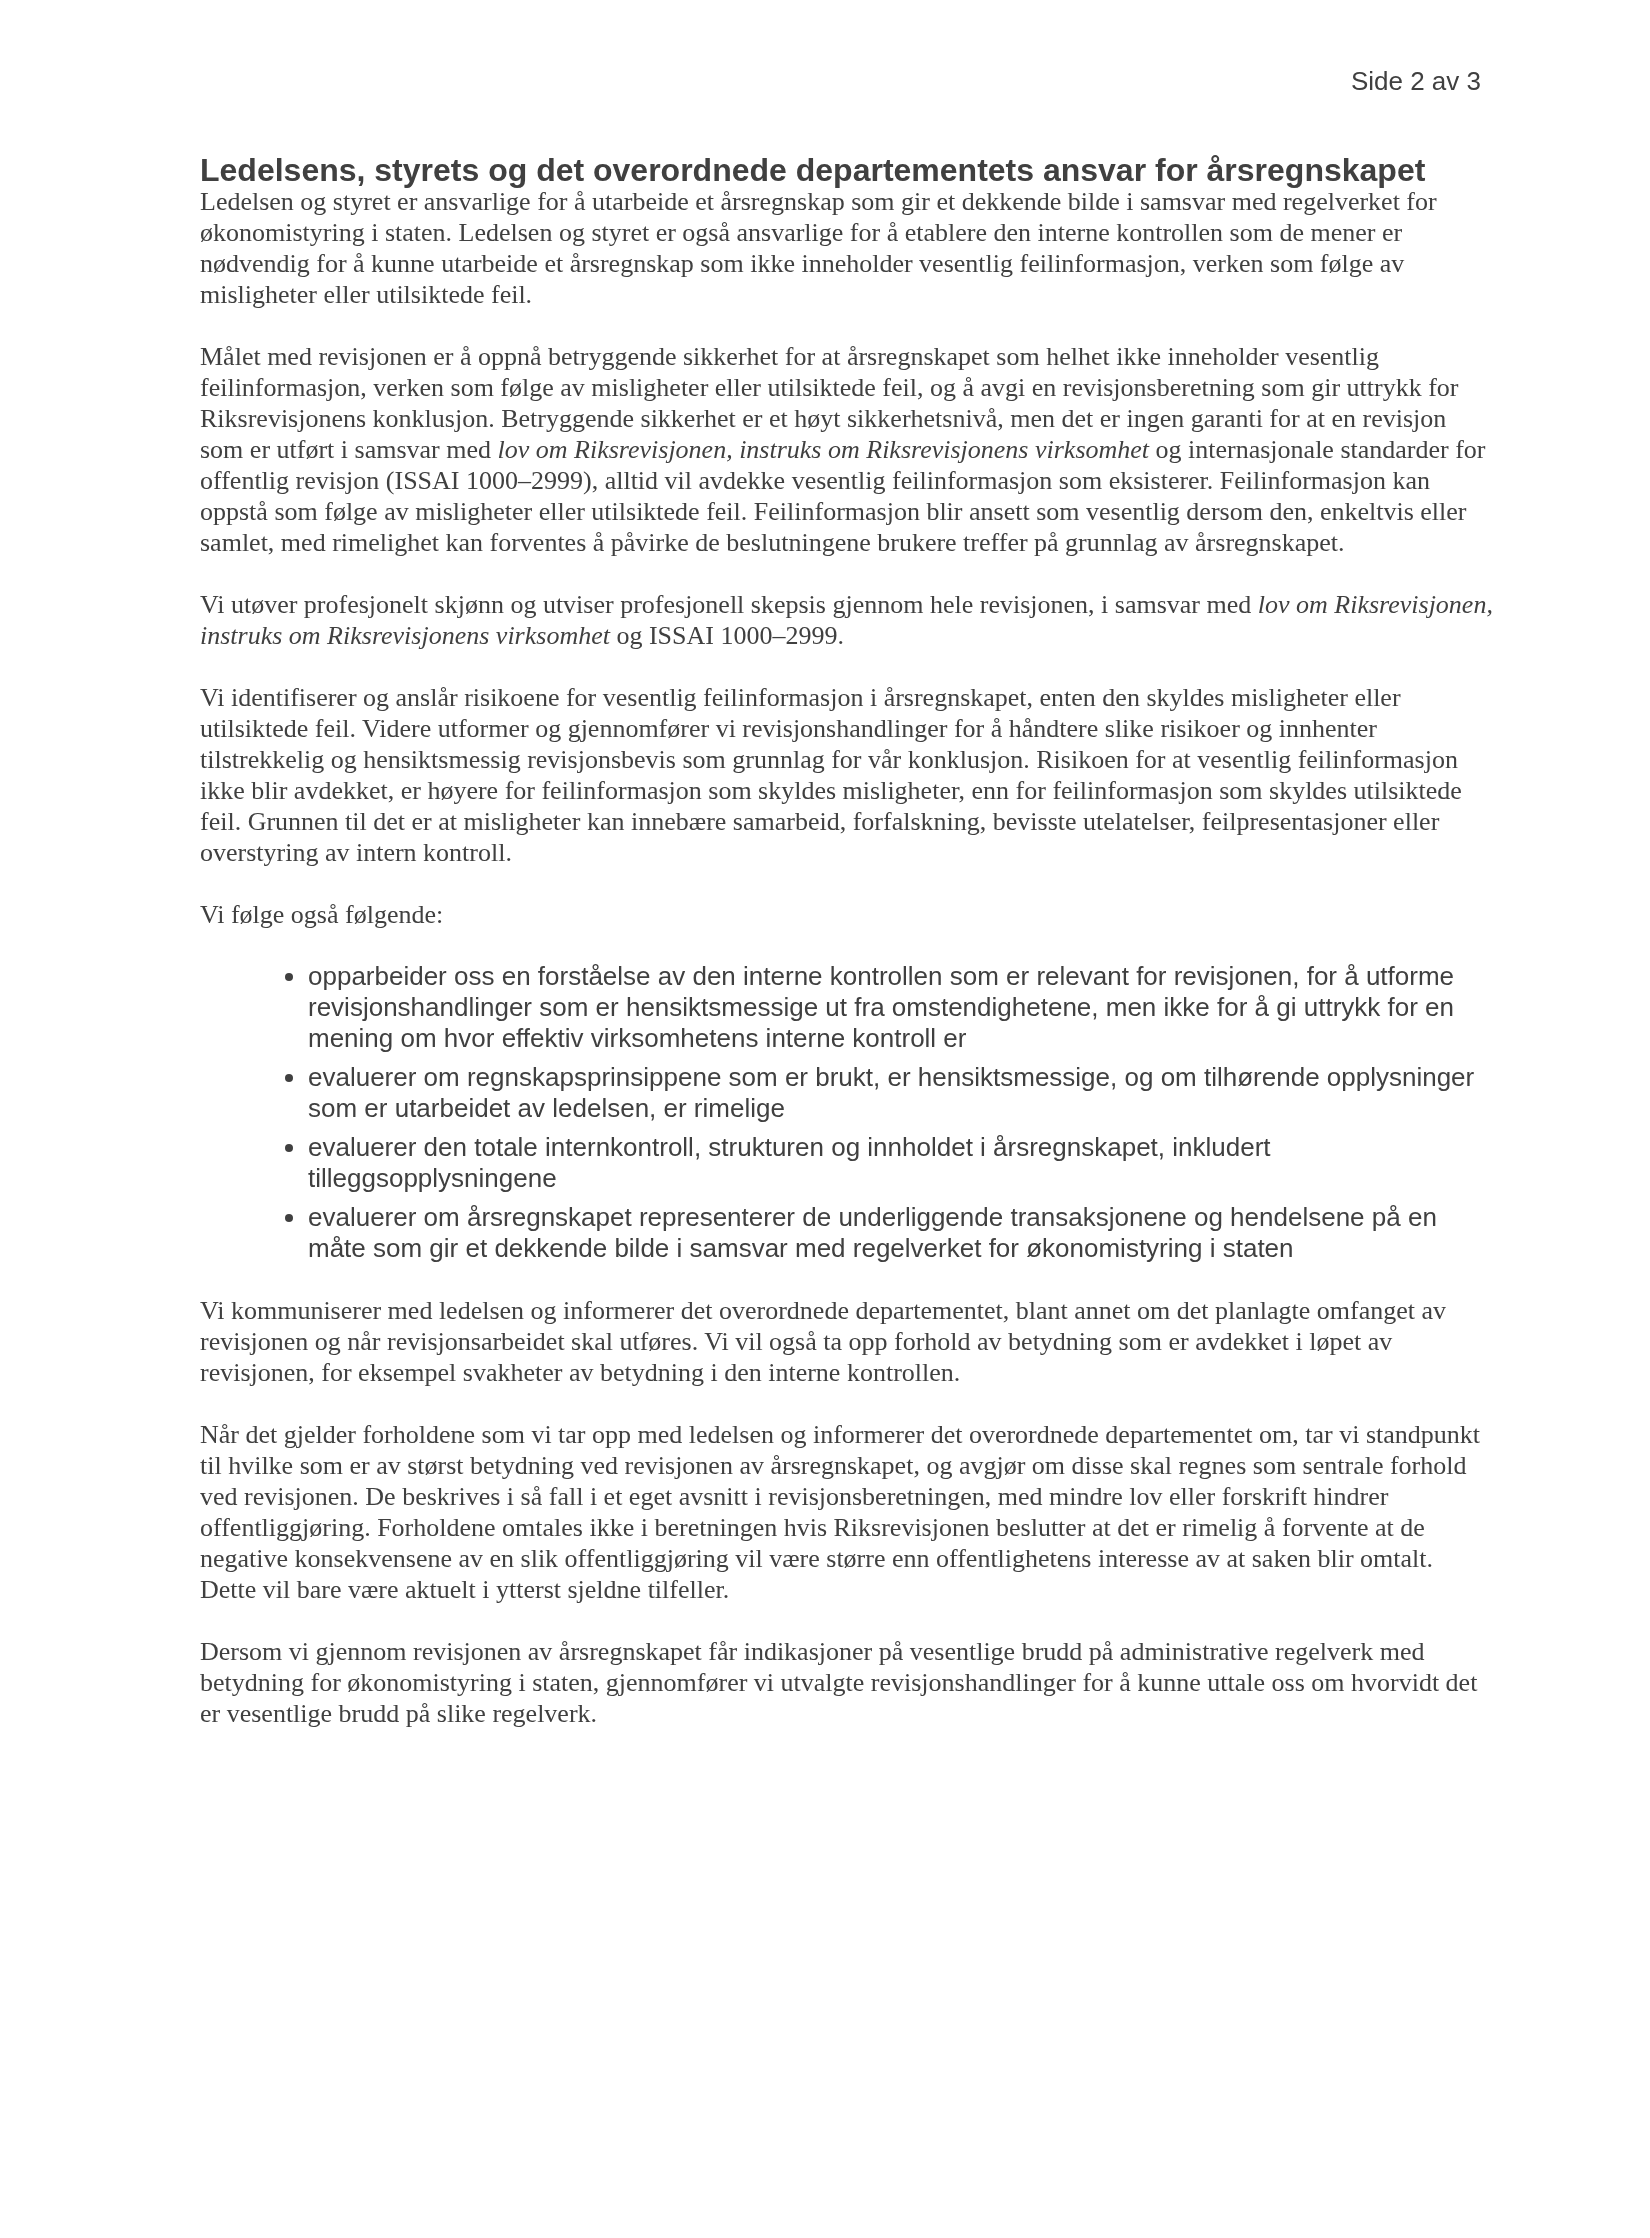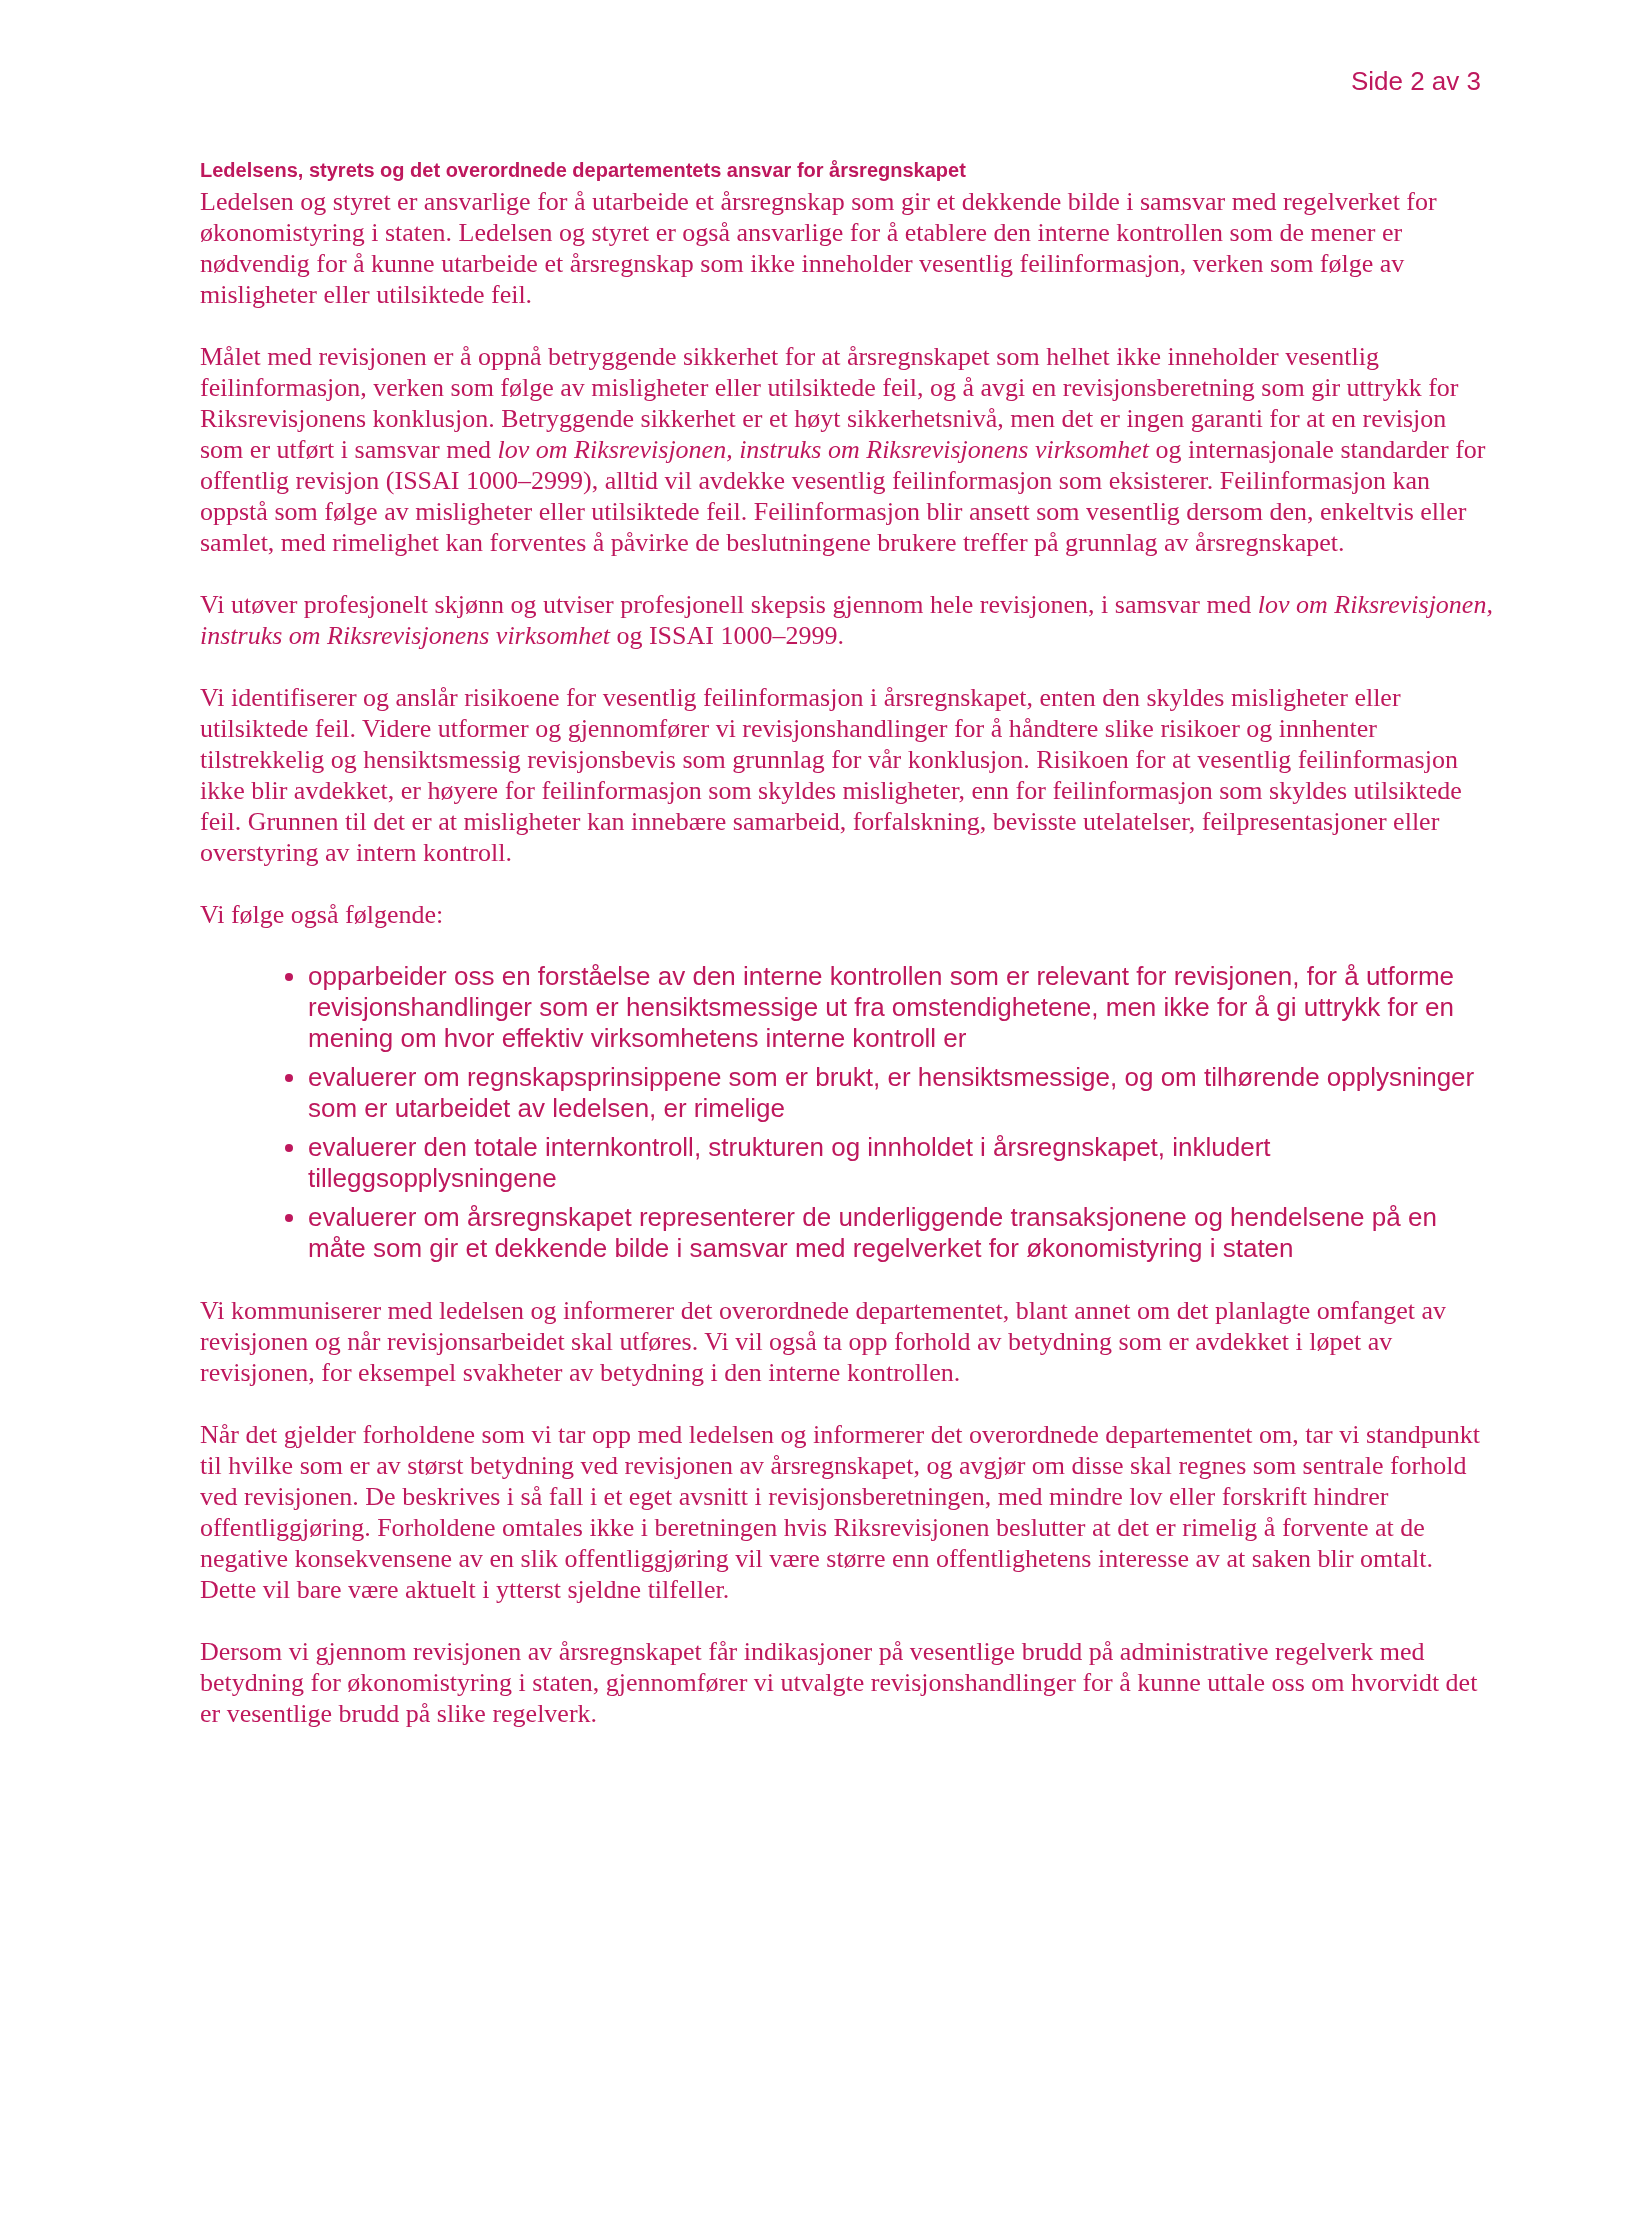--- a/index.html
+++ b/index.html
@@ -5,21 +5,21 @@
   html, body {
     margin: 0;
     padding: 0;
     background: #ffffff;
   }
   .page {
     position: relative;
     width: 1651px;
     height: 2239px;
     background: #ffffff;
-    color: #be185d;
+    color: #404040;
     font-family: "Liberation Sans", sans-serif;
     font-size: 26px;
     line-height: 31px;
     overflow: hidden;
   }
   .page-header {
     position: absolute;
     top: 66px;
     left: 0;
     right: 170px;
@@ -27,21 +27,21 @@
     white-space: nowrap;
   }
   .content {
     position: absolute;
     top: 155px;
     left: 200px;
     width: 1295px;
     text-align: left;
   }
   .heading {
-    font-size: 20px;
+    font-size: 32px;
     font-weight: bold;
     margin: 0;
     padding: 0;
   }
   .para {
     margin: 0 0 31px 0;
     padding: 0;
     font-family: Liberation Serif, serif;
   }
   .para:last-child { margin-bottom: 0; }

